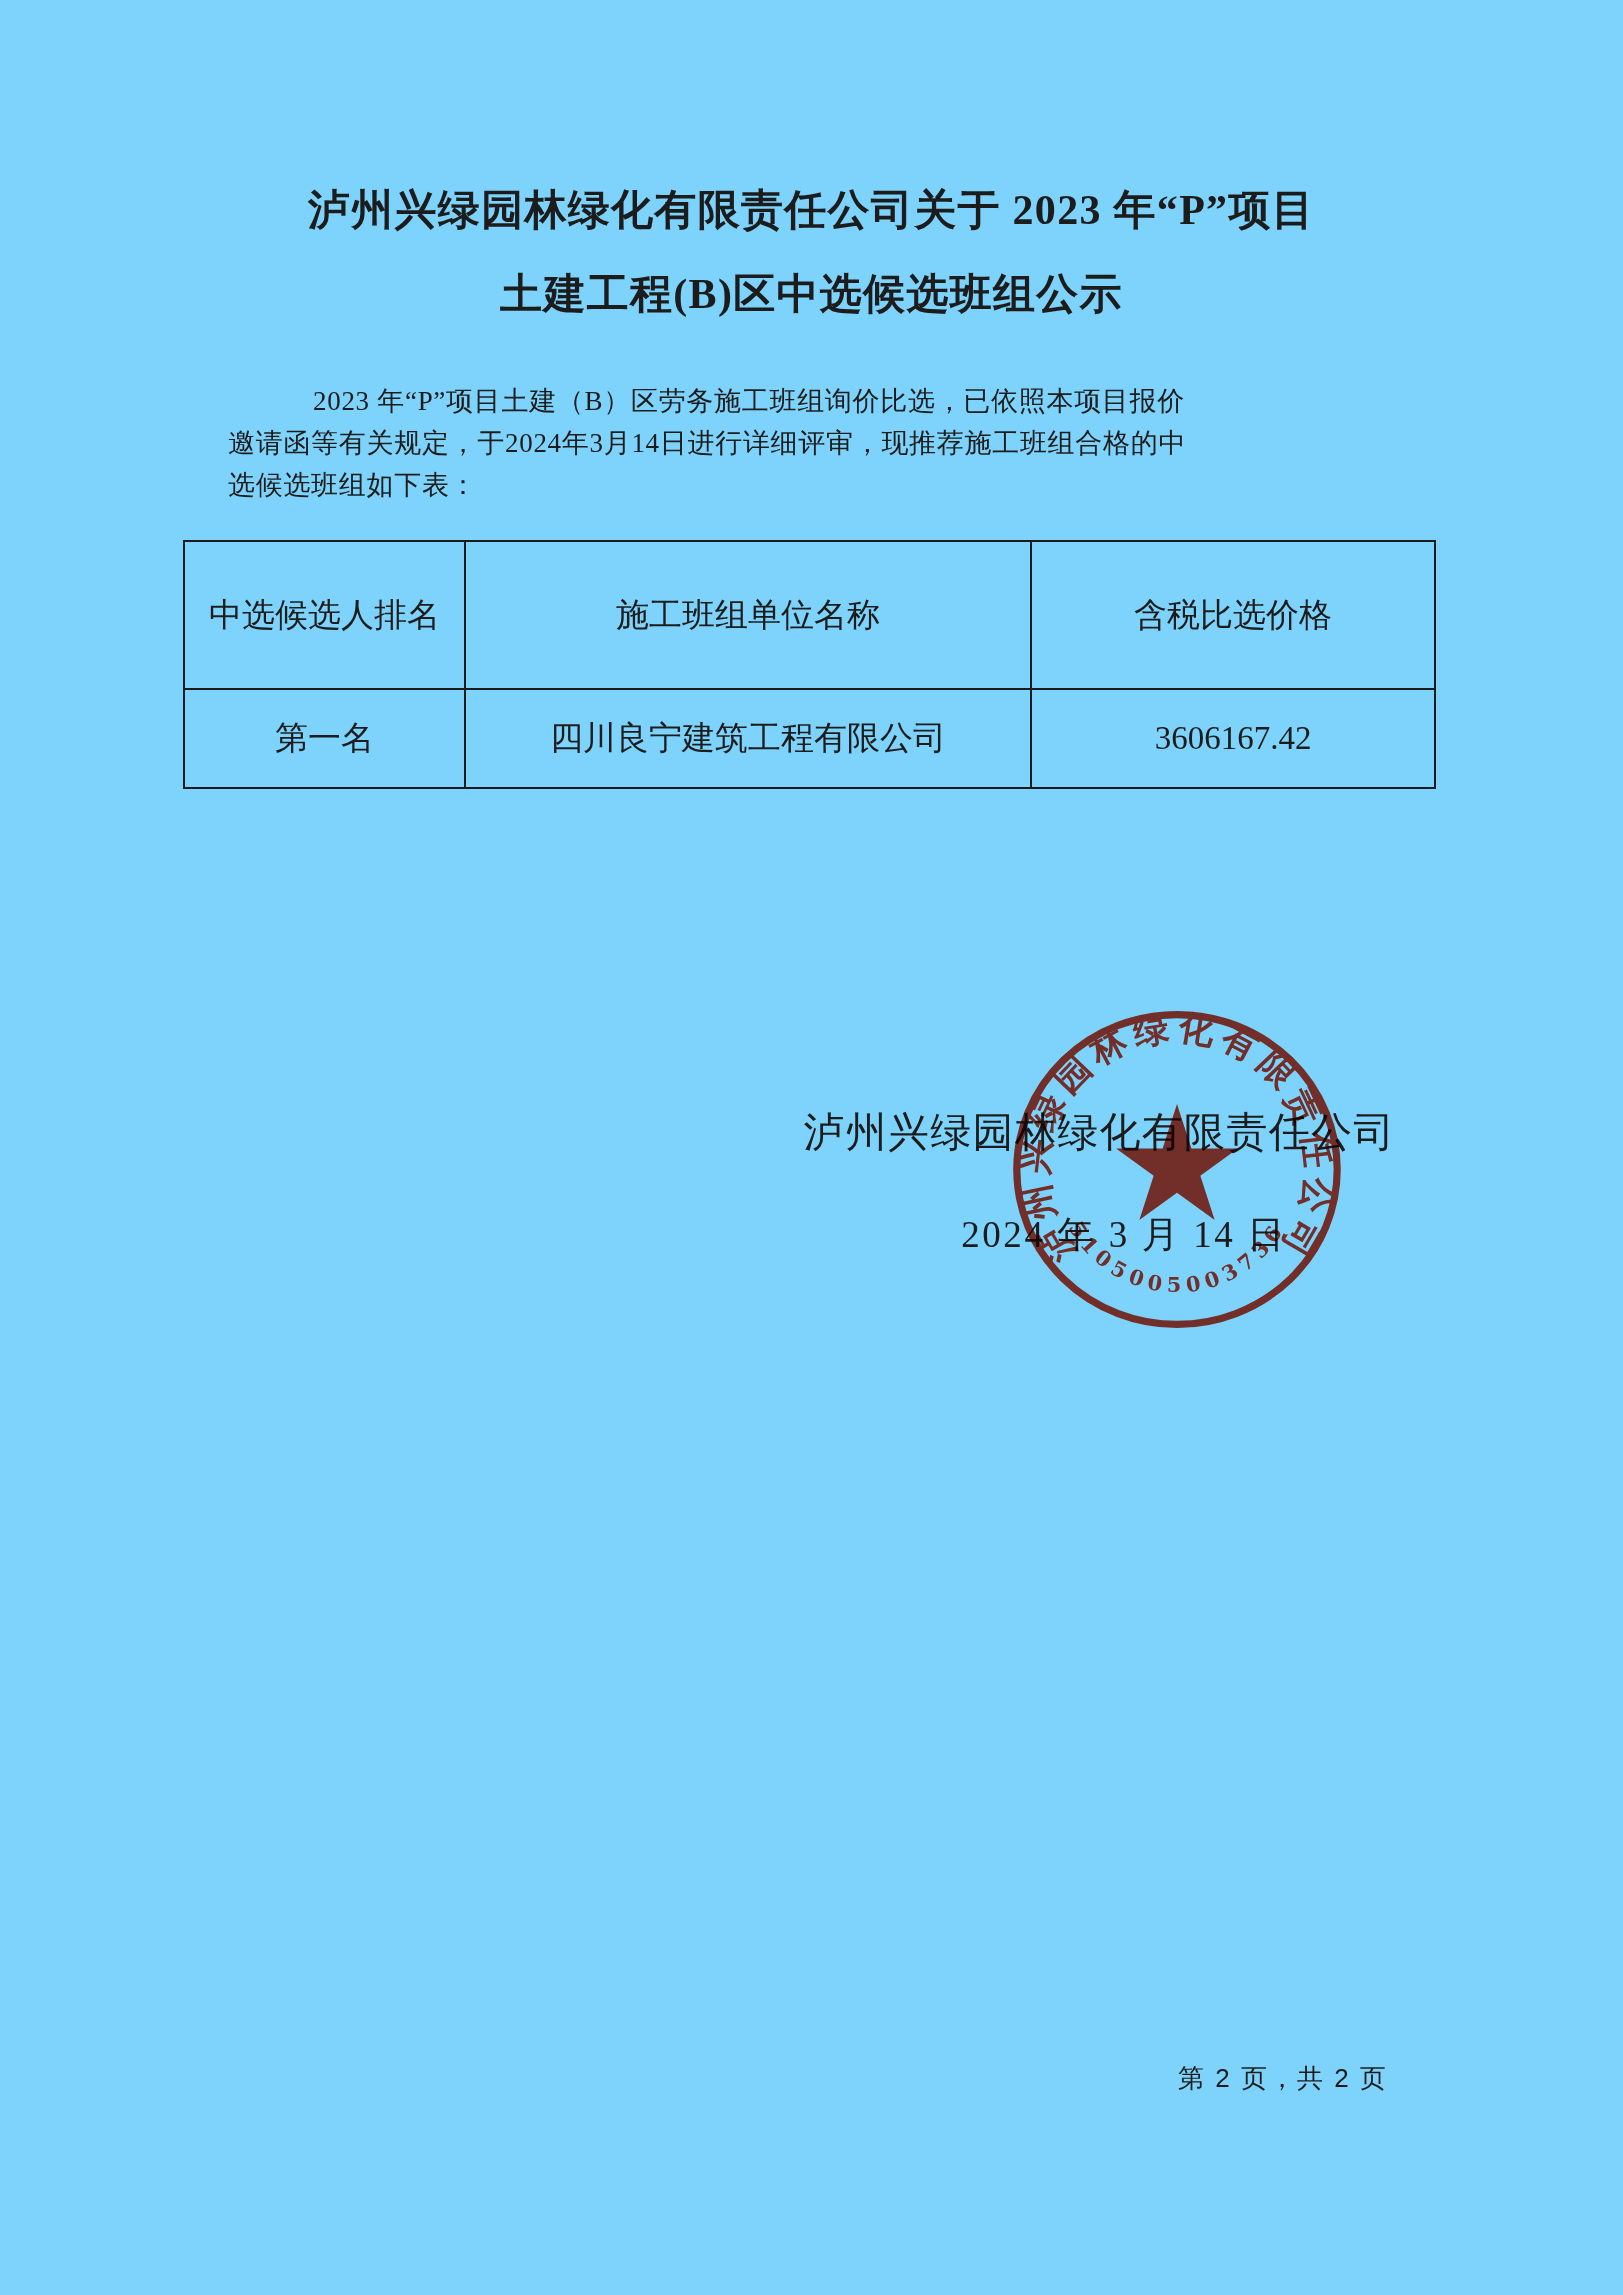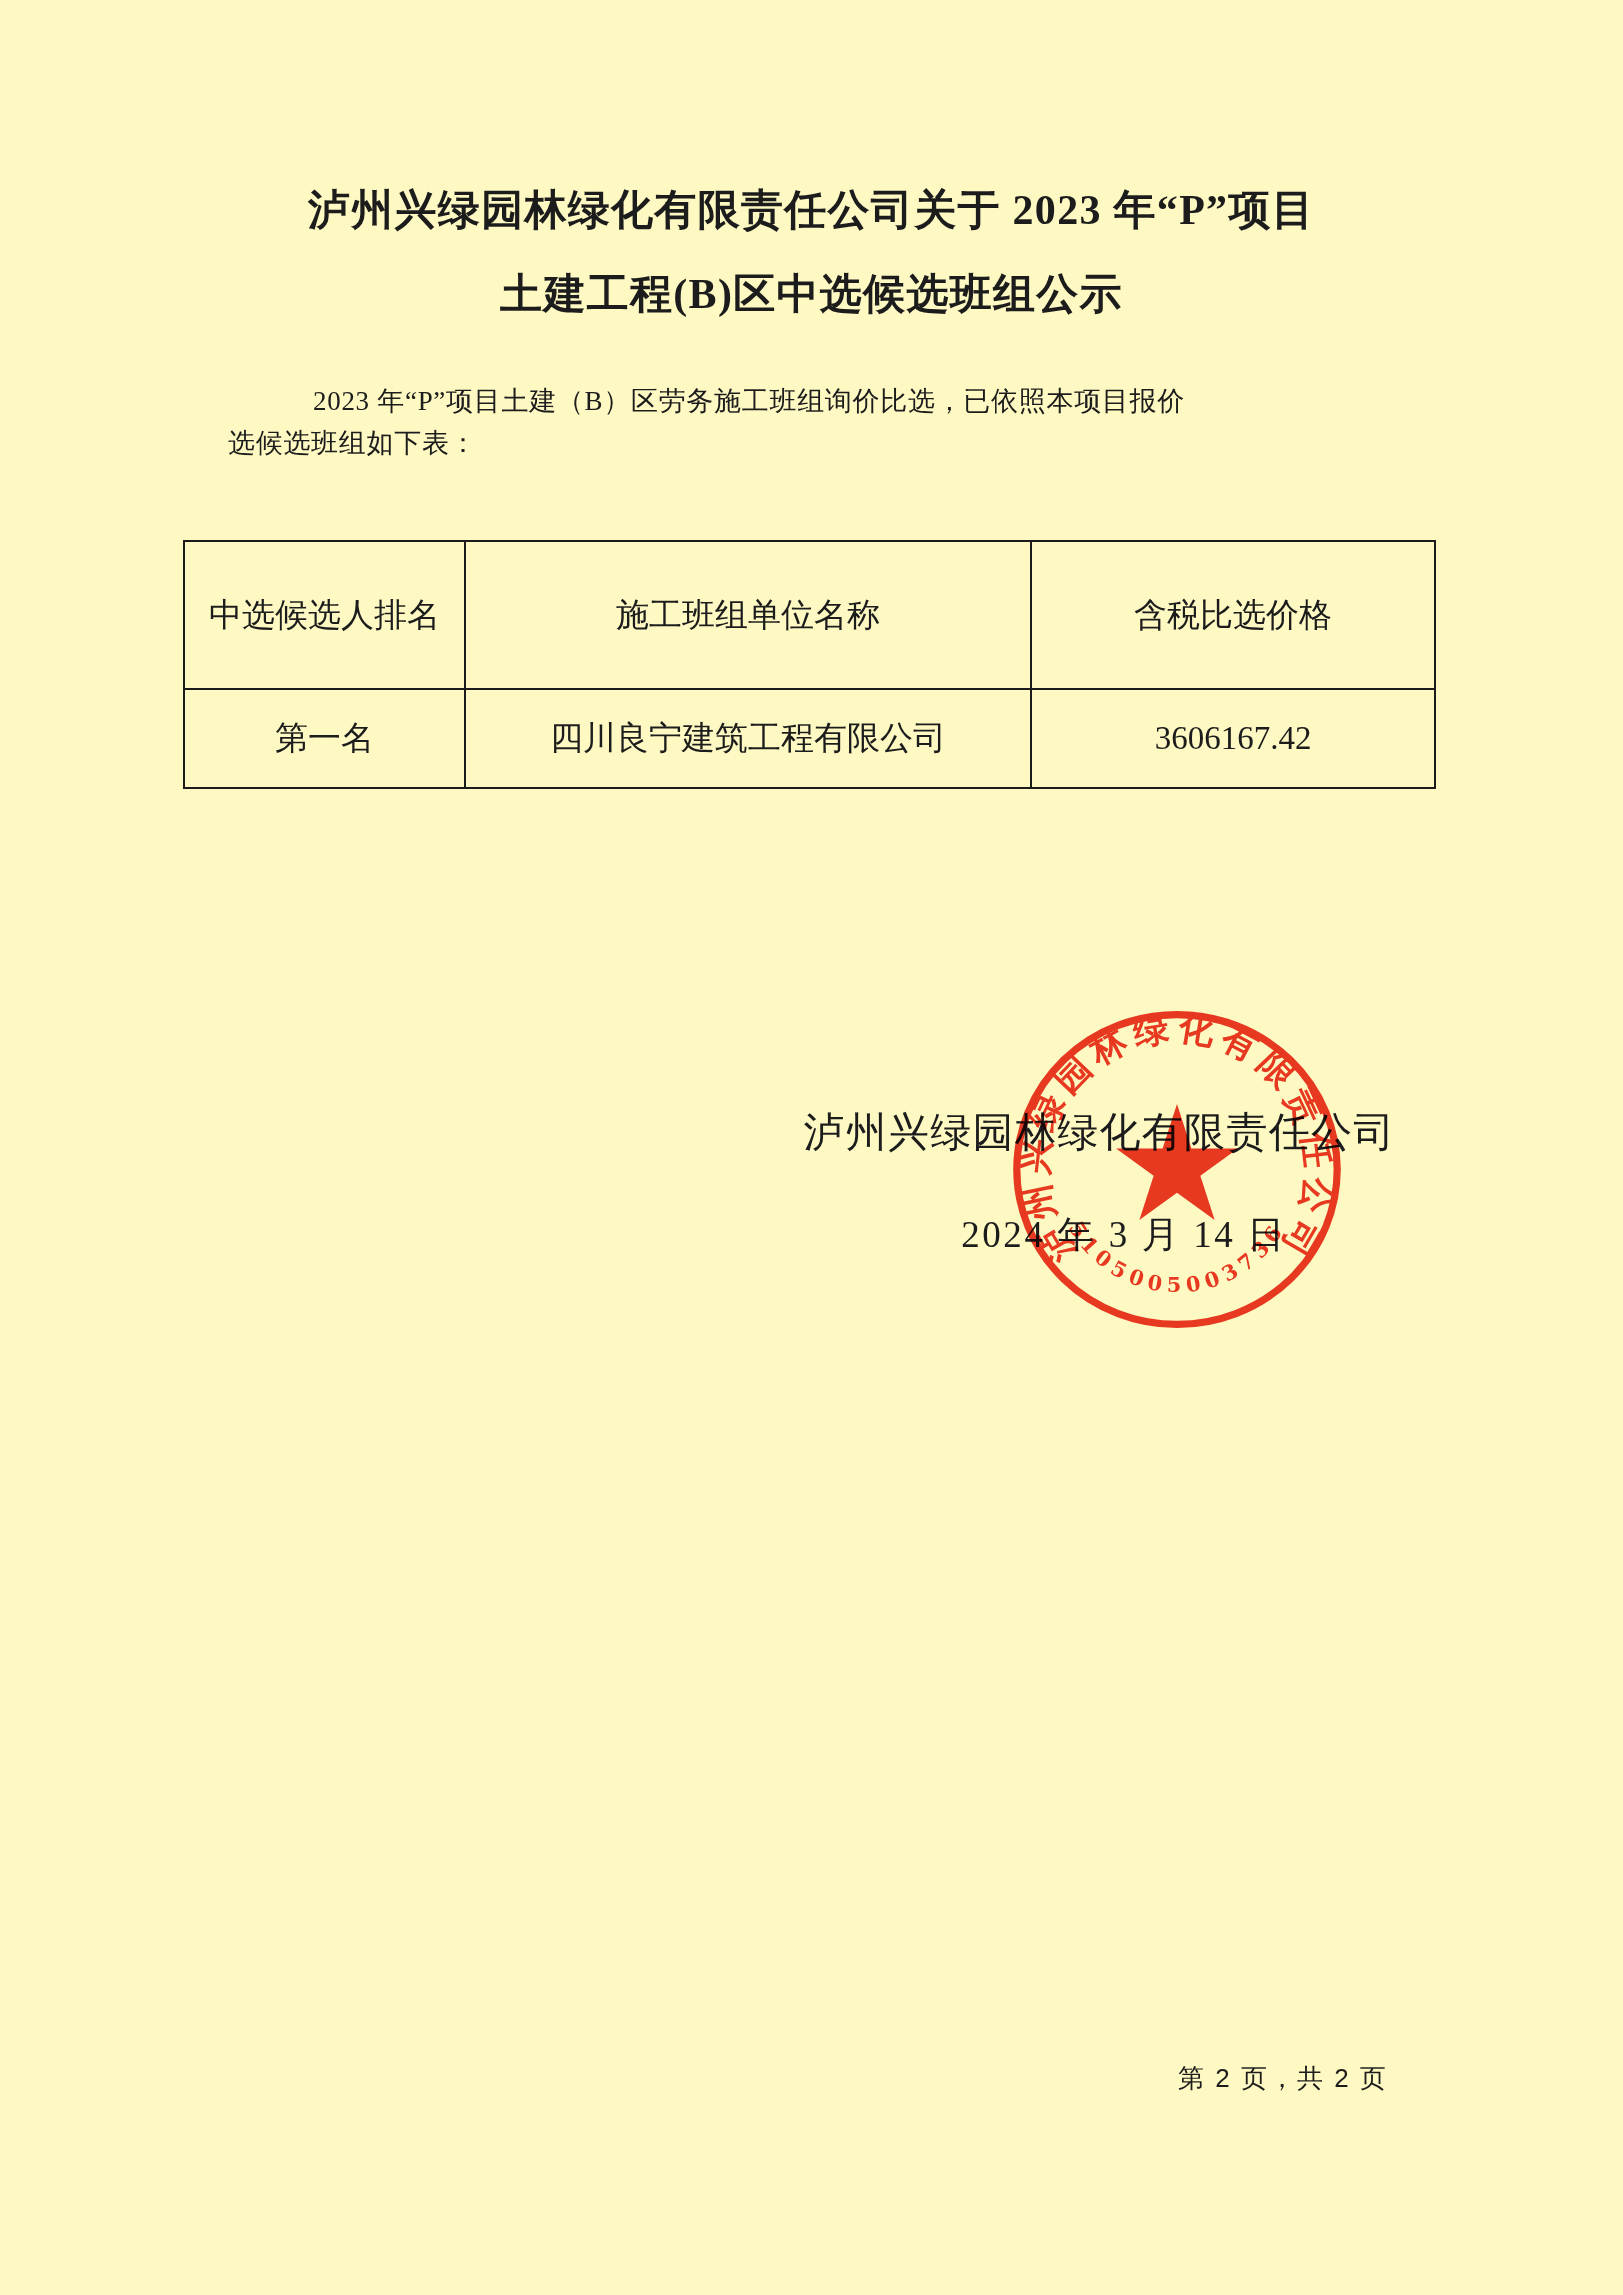--- a/index.html
+++ b/index.html
@@ -4,21 +4,21 @@
 <style>
   html, body { margin: 0; padding: 0; }
   body {
     width: 1623px; height: 2295px;
     background: #f2f2f2;
     font-family: "Liberation Serif", "DejaVu Serif", serif;
   }
   .page {
     position: relative;
     width: 1623px; height: 2295px;
-    background: #fef9c3;
+    background: #7dd3fc;
     color: #1c1c1c;
     overflow: hidden;
   }
   .title {
     position: absolute; left: 0; width: 1623px;
     text-align: center;
     font-size: 42px; font-weight: bold;
     letter-spacing: 1.3px;
     white-space: nowrap;
   }
@@ -83,20 +83,21 @@
 </head>
 <body>
 
 <div class="page">
 
   <div class="title l1">泸州兴绿园林绿化有限责任公司关于 2023 年“P”项目</div>
   <div class="title l2">土建工程(B)区中选候选班组公示</div>
 
   <div class="body-par">
     <div class="bl indent">2023 年“P”项目土建（B）区劳务施工班组询价比选，已依照本项目报价</div>
+    <div class="bl">邀请函等有关规定，于2024年3月14日进行详细评审，现推荐施工班组合格的中</div>
     <div class="bl">选候选班组如下表：</div>
   </div>
 
   <table class="candidates">
     <colgroup>
       <col style="width:281px">
       <col style="width:566px">
       <col style="width:404px">
     </colgroup>
     <tbody>

